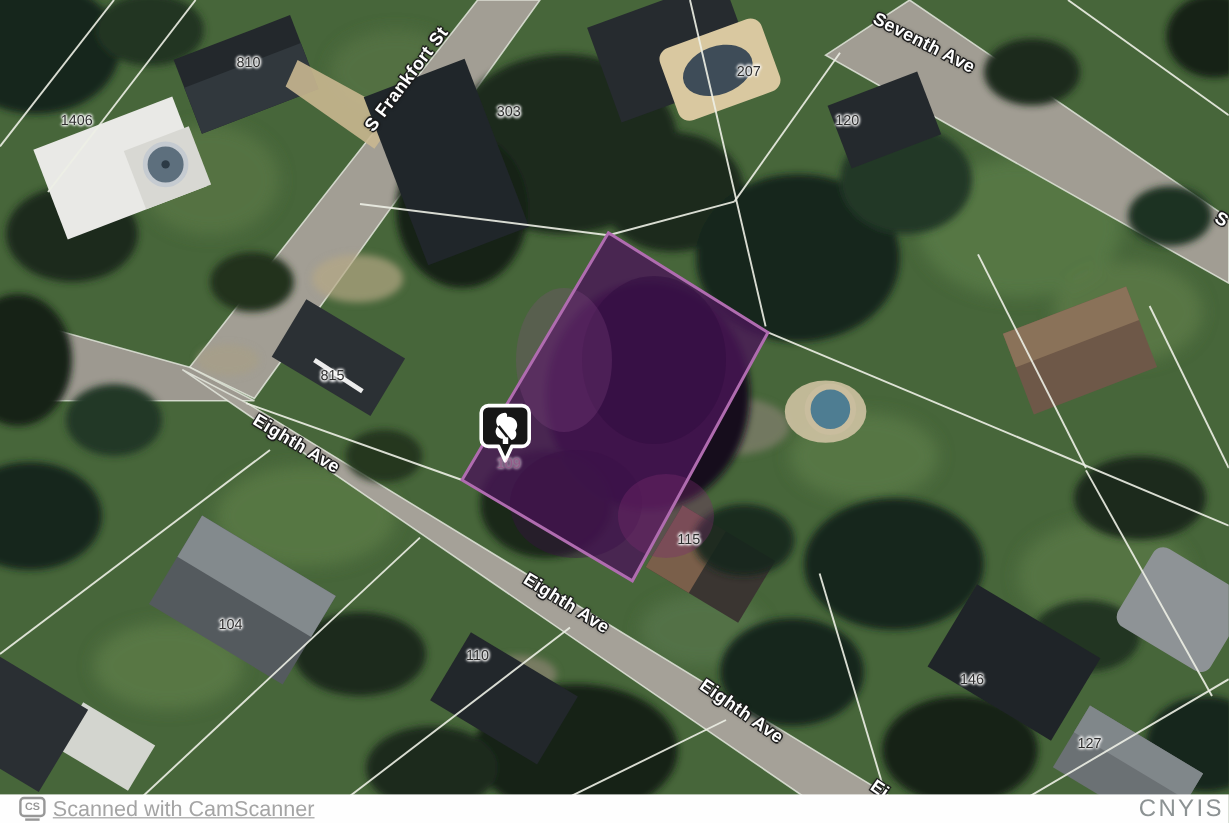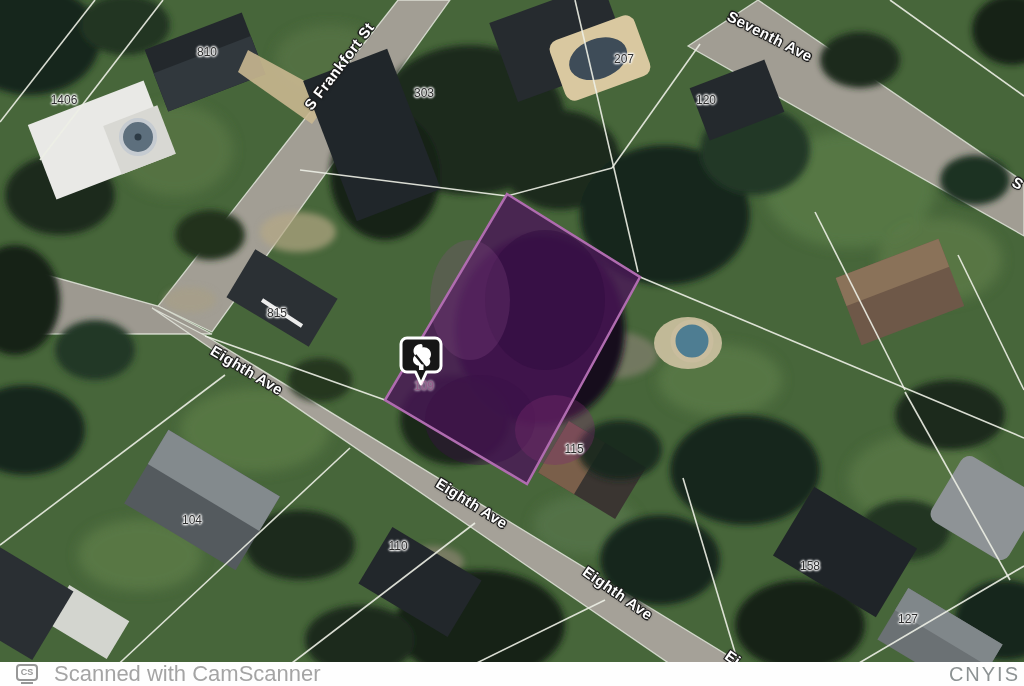--- a/index.html
+++ b/index.html
@@ -19,21 +19,21 @@
   
   .gwm{position:absolute;left:10px;top:646px;z-index:5;font-weight:bold;font-size:24px;
        color:rgba(245,245,245,.95);letter-spacing:1px;text-shadow:0 0 2px rgba(60,60,60,.4);margin-top:38px;}
   
   .footer{position:absolute;left:0;bottom:0;width:1024px;height:24px;background:#fefefe;
           z-index:10;display:flex;align-items:center;}
   .cs-badge{margin-left:4px;display:flex;flex-direction:column;align-items:center;padding-left:12px;}
   .cs-box{width:18px;height:13px;border:2px solid #979797;border-radius:4px;color:#979797;
           font-size:9px;font-weight:bold;line-height:13px;text-align:center;}
   .cs-base{width:12px;height:2px;background:#979797;margin-top:1px;}
-  .scan-text{margin-left:16px;font-size:22px;color:#a4a4a4;}
+  .scan-text{margin-left:6px;font-size:18px;color:#a4a4a4;text-decoration:underline;}
   .spacer{flex:1;}
   .cnyis{margin-right:4px;font-size:20px;color:#8c9293;letter-spacing:2px;}
 </style>
 </head>
 <body>
 
 <div class="stage">
 
   <svg class="scene" width="1024" height="686" viewBox="0 0 1024 686">
     <defs>
@@ -223,21 +223,21 @@
   <div class="lbl hnum" style="left:207px;top:52px;">810</div>
   <div class="lbl hnum" style="left:64px;top:100px;">1406</div>
   <div class="lbl hnum" style="left:424px;top:93px;text-align:center;">303</div>
   <div class="lbl hnum" style="left:624px;top:59px;">207</div>
   <div class="lbl hnum" style="left:706px;top:100px;">120</div>
   <div class="lbl hnum" style="left:277px;top:313px;">815</div>
   <div class="lbl hnum" style="left:574px;top:449px;">115</div>
   <div class="lbl hnum faint" style="left:424px;top:386px;">109</div>
   <div class="lbl hnum" style="left:192px;top:488px;margin-top:32px;">104</div>
   <div class="lbl hnum" style="left:398px;top:546px;">110</div>
-  <div class="lbl hnum" style="left:810px;top:566px;">158</div>
+  <div class="lbl hnum" style="left:810px;top:566px;">146</div>
   <div class="lbl hnum" style="left:908px;top:619px;">127</div>
 
   <div class="gwm">Google</div>
 
   <div class="footer">
     <div class="cs-badge">
       <div class="cs-box">CS</div>
       <div class="cs-base"></div>
     </div>
     <div class="scan-text">Scanned with CamScanner</div>

